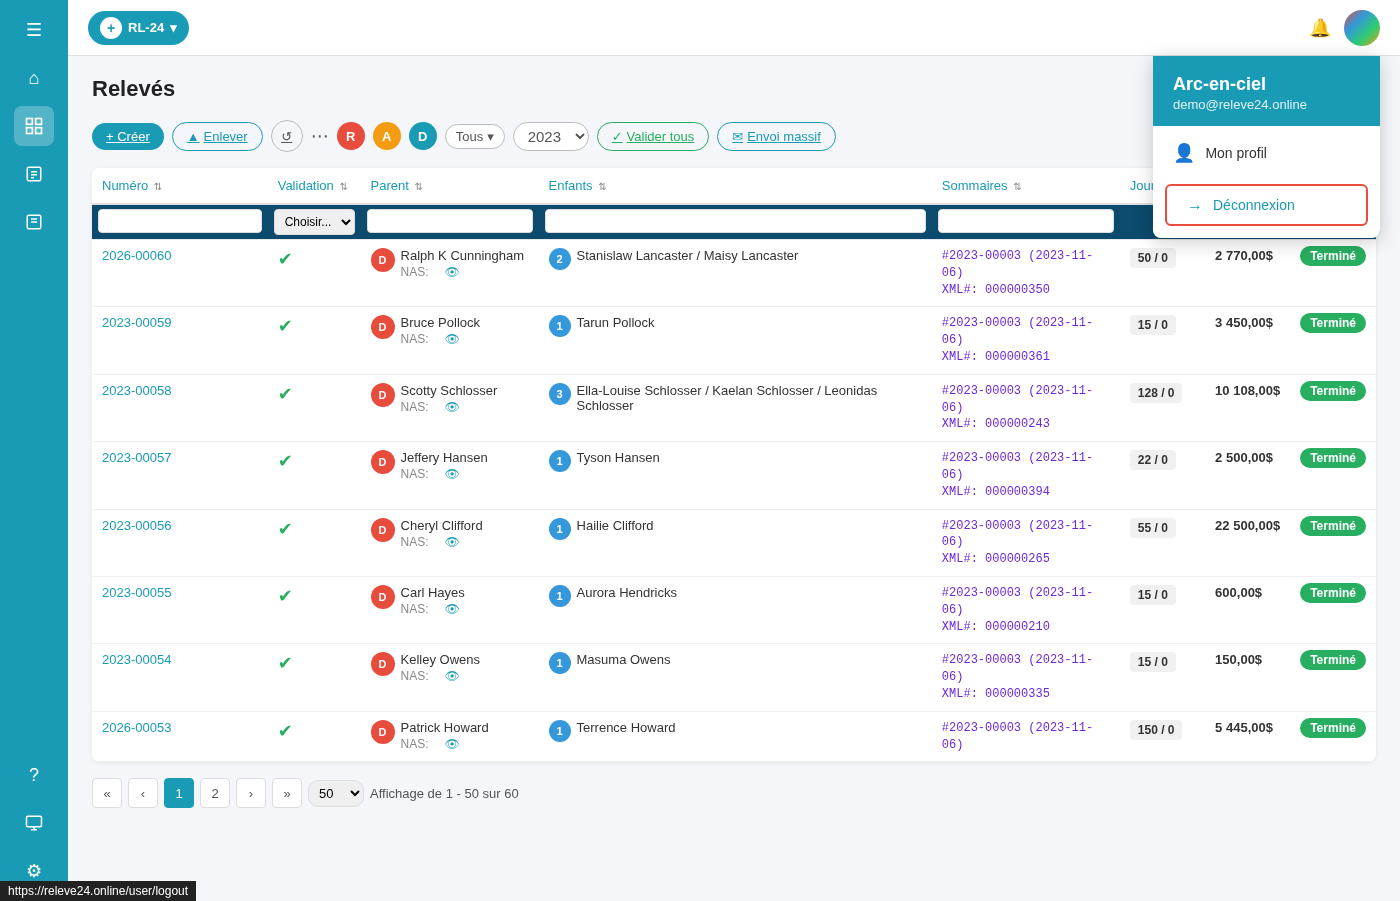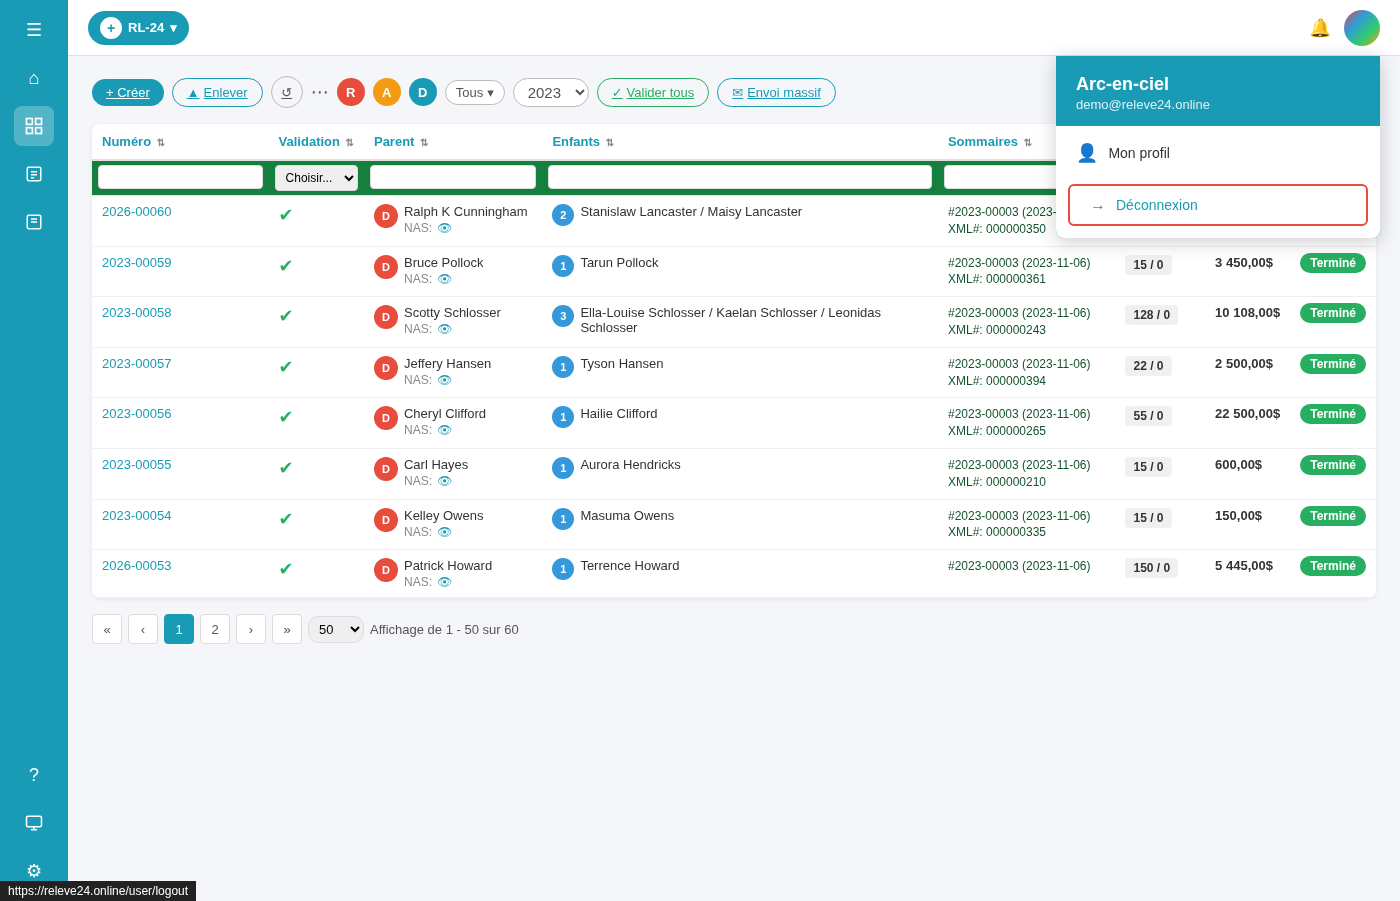--- a/index.html
+++ b/index.html
@@ -46,46 +46,46 @@
     .filter-dropdown { display: inline-flex; align-items: center; gap: 4px; border: 1.5px solid #bbb; border-radius: 20px; padding: 4px 10px; background: #fff; cursor: pointer; font-size: 13px; color: #555; }
     .year-select { border: 1.5px solid #bbb; border-radius: 20px; padding: 4px 10px; font-size: 15px; background: #fff; cursor: pointer; color: #555; outline: none; }
 
     .search-right { margin-left: auto; }
     .search-input { border: 1.5px solid #bbb; border-radius: 20px; padding: 5px 12px; font-size: 13px; outline: none; width: 120px; }
 
     
     .table-wrapper { background: #fff; border-radius: 8px; box-shadow: 0 1px 4px rgba(0,0,0,0.08); overflow: hidden; }
     table { width: 100%; border-collapse: collapse; }
     thead tr { background: #fff; border-bottom: 2px solid #e0e0e0; }
-    th { padding: 10px 10px; text-align: left; font-weight: 700; color: #1a9bb5; font-size: 13px; white-space: nowrap; cursor: pointer; }
+    th { padding: 10px 10px; text-align: left; font-weight: 400; color: #1a9bb5; font-size: 13px; white-space: nowrap; cursor: pointer; }
     th .sort-icon { font-size: 10px; color: #888; margin-left: 2px; }
-    .filter-row td { padding: 4px 6px; background: #15803d; border-bottom: 1px solid #e8e8e8; }
+    .filter-row td { padding: 4px 6px; background: #0c4a6e; border-bottom: 1px solid #e8e8e8; }
     .filter-row input, .filter-row select { width: 100%; border: 1px solid #ddd; border-radius: 4px; padding: 4px 6px; font-size: 12px; outline: none; }
     tbody tr { border-bottom: 1px solid #f0f0f0; }
     td { padding: 8px 10px; font-size: 13px; vertical-align: top; }
 
     .link-blue { color: #1a9bb5; text-decoration: none; font-weight: 500; cursor: pointer; }
     .check-green { color: #27ae60; font-size: 18px; }
     .parent-badge { width: 24px; height: 24px; border-radius: 50%; background: #e74c3c; color: #fff; display: inline-flex; align-items: center; justify-content: center; font-size: 11px; font-weight: 700; flex-shrink: 0; }
     .child-badge { width: 22px; height: 22px; border-radius: 50%; background: #3498db; color: #fff; display: inline-flex; align-items: center; justify-content: center; font-size: 11px; font-weight: 700; flex-shrink: 0; }
-    .nas-row { display: flex; align-items: center; gap: 5px; color: #888; font-size: 12px; margin-top: 2px; }
+    .nas-row { display: flex; align-items: center; gap: 16px; color: #888; font-size: 12px; margin-top: 2px; }
     .eye-icon { font-size: 12px; color: #1a9bb5; cursor: pointer; }
     .parent-name { font-size: 13px; }
-    .sommaire-text { font-size: 12px; color: #14532d; line-height: 1.4; }
+    .sommaire-text { font-size: 12px; color: #6d28d9; line-height: 1.4; font-family: Liberation Mono, monospace; }
     .days-badge { background: #f0f0f0; border-radius: 4px; padding: 3px 8px; font-size: 12px; font-weight: 700; white-space: nowrap; display: inline-block; }
     .amount { font-weight: 600; font-size: 13px; white-space: nowrap; }
     .status-badge { background: #27ae60; color: #fff; border-radius: 12px; padding: 3px 10px; font-size: 12px; font-weight: 600; white-space: nowrap; }
 
     
     .pagination { display: flex; align-items: center; gap: 6px; margin-top: 16px; }
     .page-btn { width: 30px; height: 30px; border: 1.5px solid #ddd; background: #fff; border-radius: 4px; cursor: pointer; display: flex; align-items: center; justify-content: center; font-size: 13px; color: #555; }
     .page-btn.active { background: #1a9bb5; color: #fff; border-color: #1a9bb5; }
     .per-page-select { border: 1.5px solid #ddd; border-radius: 10px; padding: 4px 6px; font-size: 13px; outline: none; }
     .pagination-info { color: #555; font-size: 13px; }
-    .dropdown-panel { position: absolute; top: 56px; right: 20px; width: 324px; background: #1a9bb5; border-radius: 0 0 8px 8px; z-index: 200; box-shadow: 0 4px 20px rgba(0,0,0,0.2); }
+    .dropdown-panel { position: absolute; top: 56px; right: 20px; width: 227px; background: #1a9bb5; border-radius: 0 0 8px 8px; z-index: 200; box-shadow: 0 4px 20px rgba(0,0,0,0.2); }
     .dropdown-header { padding: 18px 20px 14px; color: #fff; }
     .dropdown-header .dh-name { font-size: 18px; font-weight: 700; }
     .dropdown-header .dh-email { font-size: 13px; opacity: 0.85; margin-top: 2px; }
     .dropdown-body { background: #fff; border-radius: 0 0 8px 8px; padding: 4px 0; }
     .dropdown-item { display: flex; align-items: center; gap: 10px; padding: 12px 20px; cursor: pointer; color: #333; font-size: 14px; }
     .dropdown-item-icon { font-size: 18px; color: #666; }
     .deconnexion-btn { display: flex; align-items: center; gap: 10px; padding: 10px 20px; cursor: pointer; color: #1a9bb5; font-size: 14px; font-weight: 500; border: 2px solid #e74c3c; border-radius: 6px; margin: 8px 12px; transition: background 0.15s; }
     .deconnexion-arrow { font-size: 16px; color: #1a9bb5; }
 
     
@@ -146,20 +146,21 @@
         </div>
         <span>RL-24</span>
         <span>▾</span>
       </button>
       <div class="topbar-spacer"></div>
       <div class="bell-icon">🔔</div>
       <div class="avatar"></div>
     </div>
 
     <div class="content">
+      <h1 class="page-title">Relevés</h1>
 
       <div class="toolbar">
         <button class="btn btn-primary">+ Créer</button>
         <button class="btn btn-outline">
           <span>▲</span>
           <span>Enlever</span>
         </button>
         <button class="btn btn-icon">↺</button>
         <button class="btn-dots">⋯</button>
         <div class="badge-r">R</div>

